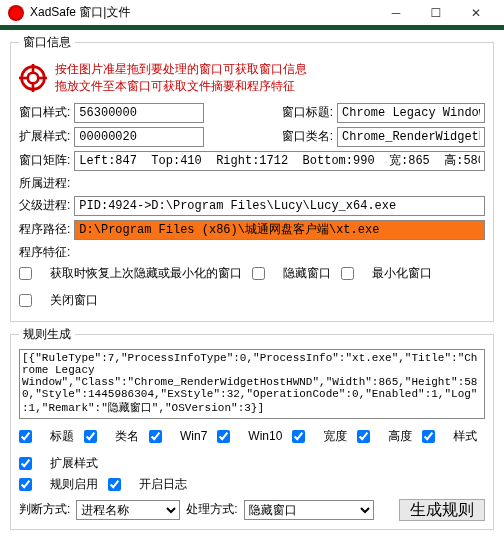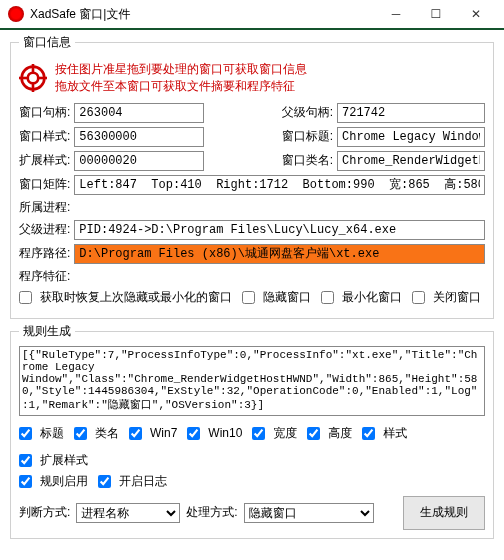--- a/index.html
+++ b/index.html
@@ -1,38 +1,38 @@
 <!DOCTYPE html>
 <html><head>
 <meta charset="utf-8">
 <style>
 * { box-sizing: border-box; margin: 0; padding: 0; font-family: "Microsoft YaHei", SimSun, sans-serif; }
 body { background: #fff; width: 504px; height: 560px; overflow: hidden; font-size: 12px; }
-.titlebar { height: 30px; background: #fff; border-bottom: 2px solid #14532d; display: flex; align-items: center; padding: 0 8px; }
+.titlebar { height: 30px; background: #fff; border-bottom: 5px solid #14532d; display: flex; align-items: center; padding: 0 8px; }
 .titlebar .icon { width: 16px; height: 16px; border-radius: 50%; background: radial-gradient(circle, #f00 40%, #b00 70%); margin-right: 6px; }
 .titlebar .title { flex: 1; font-size: 12px; }
 .titlebar .btn { width: 40px; height: 28px; display: flex; align-items: center; justify-content: center; color: #333; }
 fieldset { border: 1px solid #d0d0d0; margin: 4px 10px; padding: 6px 8px 8px 8px; position: relative; }
 legend { font-size: 12px; padding: 0 4px; }
 .hint-row { display: flex; align-items: center; margin: 4px 0 8px 0; }
 .target-icon { width: 28px; height: 28px; margin-right: 8px; flex-shrink: 0; }
 .hint-text { color: #c00; font-size: 12px; line-height: 1.4; font-weight: normal; }
 .form-row { display: flex; align-items: center; margin: 4px 0; gap: 4px; }
 .label { font-size: 12px; white-space: nowrap; }
 .input { border: 1px solid #888; background: #fff; height: 20px; padding: 0 4px; font-size: 12px; font-family: "Courier New", monospace; }
 .sel { background: #f97316; }
 .w1 { width: 130px; }
 .w2 { width: 148px; }
 .wf { flex: 1; }
 .checkrow { display: flex; align-items: center; gap: 10px; margin: 4px 0; flex-wrap: wrap; }
-.checkrow label { display: flex; align-items: center; gap: 8px; font-size: 12px; }
+.checkrow label { display: flex; align-items: center; gap: 18px; font-size: 12px; }
 input[type=checkbox] { width: 13px; height: 13px; }
 textarea { width: 100%; height: 70px; border: 1px solid #888; font-family: "Courier New", monospace; font-size: 11px; padding: 2px; resize: none; }
 select { border: 1px solid #888; height: 20px; font-size: 12px; background: #fff; }
-.genbtn { height: 34px; padding: 0 16px; font-size: 12px; background: #e8e8e8; border: 1px solid #aaa; }
+.genbtn { height: 22px; padding: 0 10px; font-size: 16px; background: #e8e8e8; border: 1px solid #aaa; }
 .last-row { display: flex; align-items: center; gap: 6px; margin-top: 6px; }
 </style>
 </head>
 <body>
 
 <div class="titlebar">
   <div class="icon"></div>
   <div class="title">XadSafe 窗口|文件</div>
   <div class="btn">─</div>
   <div class="btn">☐</div>
@@ -49,27 +49,20 @@
       <line x1="16" y1="22" x2="16" y2="32" stroke="#c00" stroke-width="3"></line>
       <line x1="0" y1="16" x2="10" y2="16" stroke="#c00" stroke-width="3"></line>
       <line x1="22" y1="16" x2="32" y2="16" stroke="#c00" stroke-width="3"></line>
     </svg>
     <div class="hint-text">
       <div>按住图片准星拖到要处理的窗口可获取窗口信息</div>
       <div>拖放文件至本窗口可获取文件摘要和程序特征</div>
     </div>
   </div>
 
-  <div class="form-row">
-    <span class="label">窗口句柄:</span>
-    <input class="input w1" value="263004" style="">
-    <span style="flex:1"></span>
-    <span class="label">父级句柄:</span>
-    <input class="input w2" value="721742" style="">
-  </div>
   <div class="form-row">
     <span class="label">窗口样式:</span>
     <input class="input w1" value="56300000" style="">
     <span style="flex:1"></span>
     <span class="label">窗口标题:</span>
     <input class="input w2" value="Chrome Legacy Window" style="">
   </div>
   <div class="form-row">
     <span class="label">扩展样式:</span>
     <input class="input w1" value="00000020" style="">

